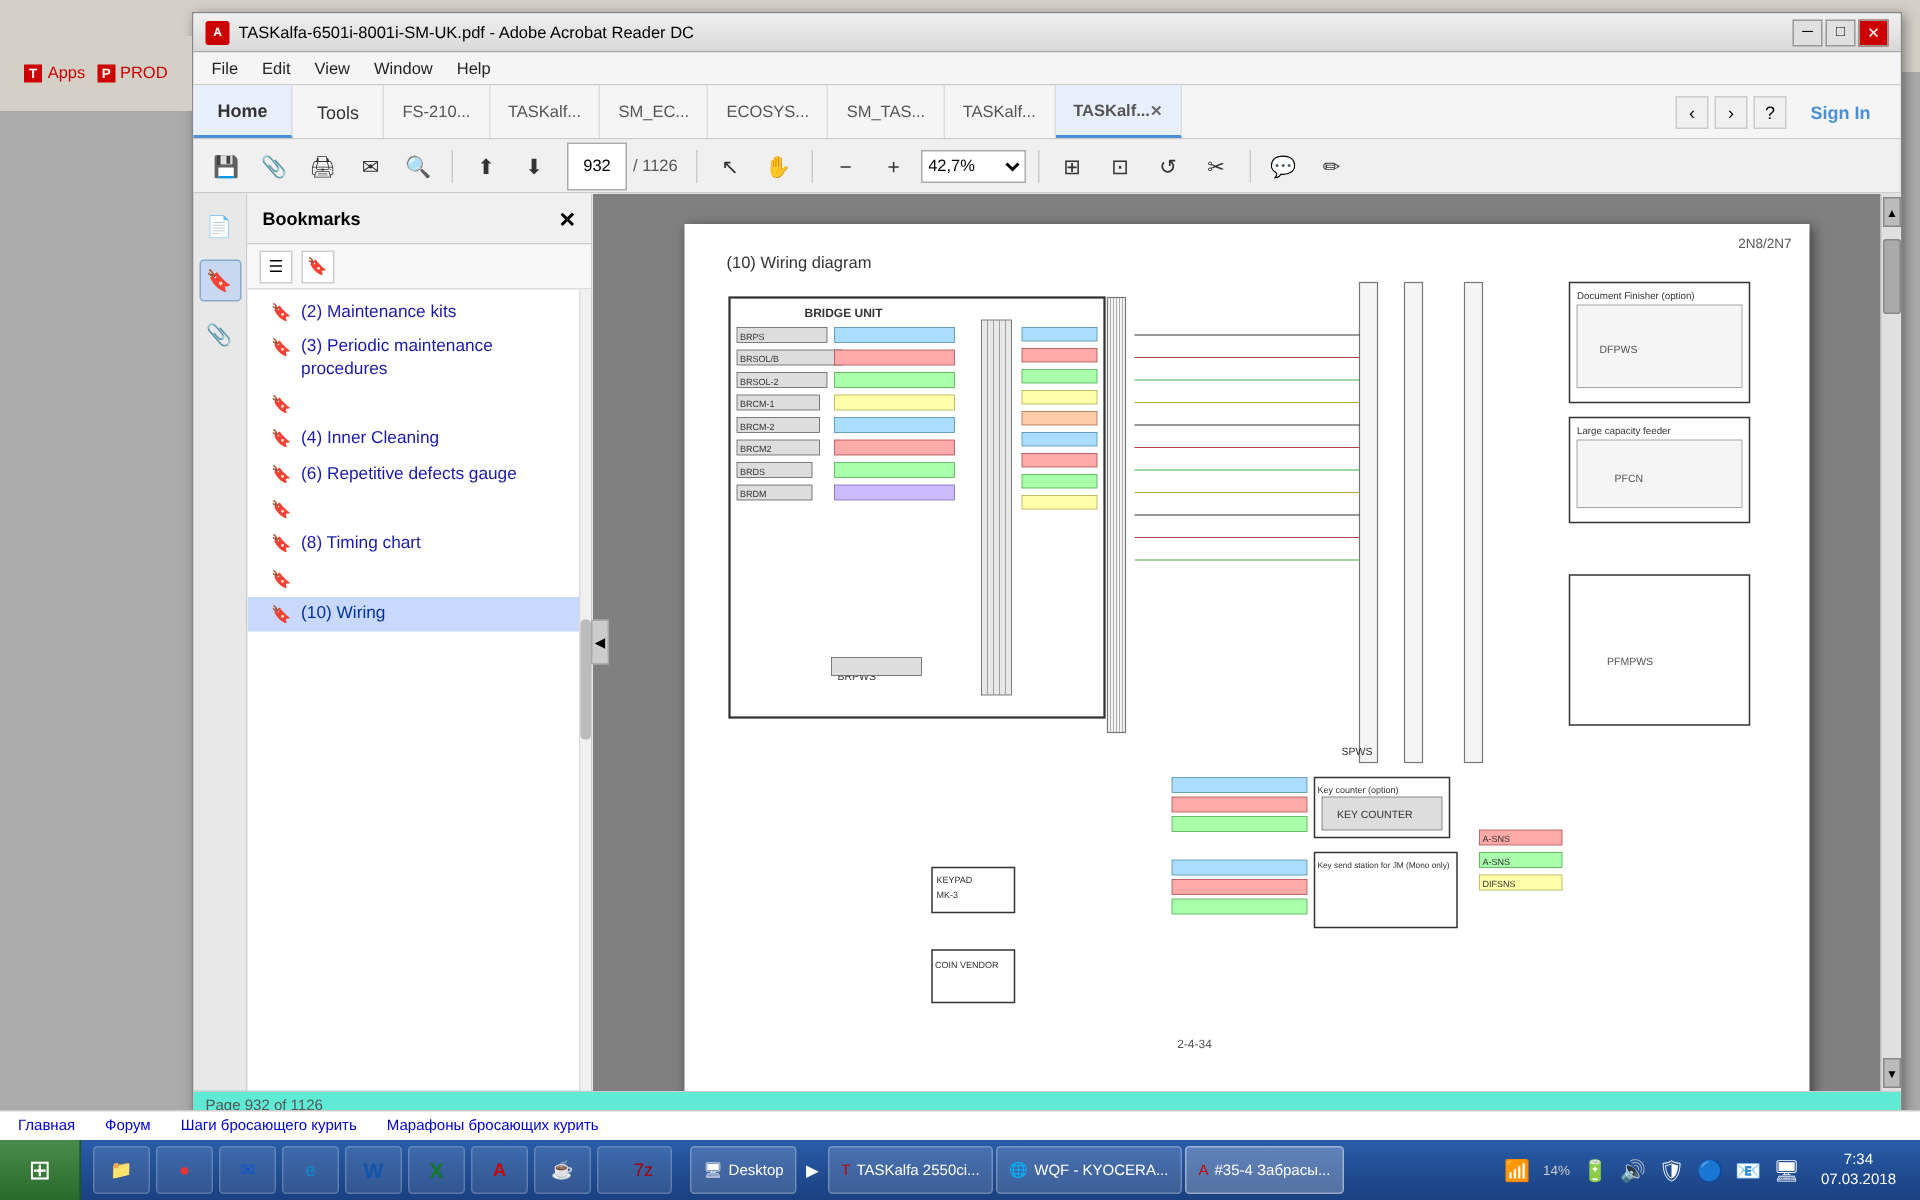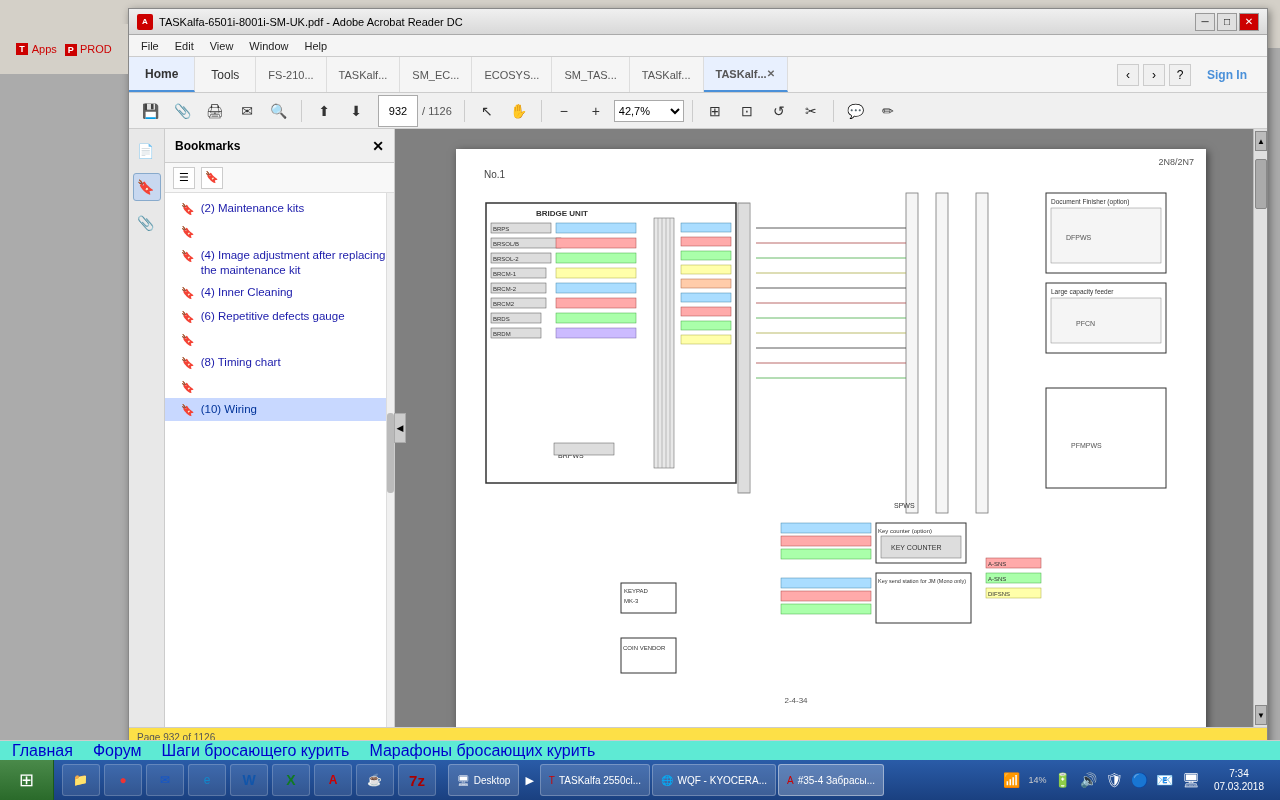--- a/index.html
+++ b/index.html
@@ -321,21 +321,21 @@
     .pdf-scrollbar {
       width: 14px;
       background: #e0e0e0;
       border-left: 1px solid #bbb;
       position: relative;
     }
 
     
     .acrobat-status-bar {
       height: 20px;
-      background: #fde047;
+      background: #5eead4;
       border-top: 1px solid #ccc;
       font-size: 10px;
       display: flex;
       align-items: center;
       padding: 0 8px;
       gap: 8px;
       color: #555;
     }
 
     
@@ -565,24 +565,24 @@
         <div class="bookmarks-tool-btn">🔖</div>
       </div>
       <div class="bookmarks-list">
 
         <div class="bookmark-item">
           <span class="bookmark-icon">🔖</span>
           <span>(2) Maintenance kits</span>
         </div>
         <div class="bookmark-item">
           <span class="bookmark-icon">🔖</span>
+          <span>(3) Periodic maintenance procedures</span>
         </div>
         <div class="bookmark-item">
           <span class="bookmark-icon">🔖</span>
-          <span>(4) Image adjustment after replacing the maintenance kit</span>
         </div>
         <div class="bookmark-item">
           <span class="bookmark-icon">🔖</span>
           <span>(4) Inner Cleaning</span>
         </div>
         <div class="bookmark-item">
           <span class="bookmark-icon">🔖</span>
           <span>(6) Repetitive defects gauge</span>
         </div>
         <div class="bookmark-item">
@@ -607,21 +607,21 @@
 
       <div class="panel-collapse-btn">◀</div>
     </div>
 
     <div class="pdf-area">
       <div class="pdf-page">
         
         <div style="position:absolute; top:8px; right:12px; font-size:9px; color:#555;">2N8/2N7</div>
 
         
-        <div style="font-size:10px; color:#444; margin-bottom:8px; margin-left:8px;">No.1</div>
+        <div style="font-size:11px; color:#333; margin-bottom:2px; margin-left:8px;">(10) Wiring diagram</div>
 
         
         <svg class="diagram-svg" viewBox="0 0 700 520" xmlns="http://www.w3.org/2000/svg" style="font-family:Arial,sans-serif;">
 
           <rect x="10" y="15" width="250" height="280" fill="white" stroke="#333" stroke-width="1.5"></rect>
           <text x="60" y="28" font-size="8" fill="#333" font-weight="bold">BRIDGE UNIT</text>
 
           <rect x="15" y="35" width="60" height="10" fill="#ddd" stroke="#555" stroke-width="0.5"></rect>
           <text x="17" y="43" font-size="6" fill="#333">BRPS</text>
           <rect x="15" y="50" width="70" height="10" fill="#ddd" stroke="#555" stroke-width="0.5"></rect>
@@ -762,21 +762,21 @@
   <div style="color:#cc0000; font-size:11px; display:flex; align-items:center; gap:4px;">
     <span style="background:#cc0000; color:white; padding:1px 3px; font-size:9px; font-weight:bold;">T</span>
     <span>Apps</span>
   </div>
   <div style="color:#cc0000; font-size:11px; margin-left:8px;">
     <span style="background:#cc0000; color:white; padding:1px 3px; font-size:9px; font-weight:bold;">P</span>
     <span>PROD</span>
   </div>
 </div>
 
-<div class="browser-status" style="position:absolute; bottom:40px; left:0; right:0; height:20px; background:#5eead4; border-top:1px solid #ccc; display:flex; align-items:center; padding:0 12px; gap:20px; font-size:16px; color:#444;">
+<div class="browser-status" style="position:absolute; bottom:40px; left:0; right:0; height:20px; background:#ffffff; border-top:1px solid #ccc; display:flex; align-items:center; padding:0 12px; gap:20px; font-size:10px; color:#444;">
   <a class="browser-status-link" style="color:#0000cc; text-decoration:none;">Главная</a>
   <a class="browser-status-link" style="color:#0000cc; text-decoration:none;">Форум</a>
   <a class="browser-status-link" style="color:#0000cc; text-decoration:none;">Шаги бросающего курить</a>
   <a class="browser-status-link" style="color:#0000cc; text-decoration:none;">Марафоны бросающих курить</a>
 </div>
 
 <div class="taskbar">
   <div class="taskbar-start">
     <span style="color:white; font-size:18px;">⊞</span>
   </div>
@@ -800,21 +800,21 @@
     <div class="taskbar-app-btn">
       <div class="taskbar-app-icon" style="color:#117a22; font-weight:bold; font-size:14px;">X</div>
     </div>
     <div class="taskbar-app-btn">
       <div class="taskbar-app-icon" style="color:#cc0000; font-weight:bold; font-size:12px;">A</div>
     </div>
     <div class="taskbar-app-btn">
       <div class="taskbar-app-icon" style="color:#cc6600;">☕</div>
     </div>
     <div class="taskbar-app-btn">
-      <div class="taskbar-app-icon" style="color:#aa0000; font-weight:bold; font-size:15px;">7z</div>
+      <div class="taskbar-app-icon" style="color:#aa0000; font-weight:normal; font-size:12px;margin-left:12px;">7z</div>
     </div>
   </div>
 
   <div class="taskbar-middle">
     <div class="taskbar-task" style="min-width:60px;">
       <span>🖥</span>
       <span>Desktop</span>
     </div>
     <div style="display:flex; align-items:center; margin: 0 4px; color:white; font-size:11px;">▶</div>
     <div class="taskbar-task">

